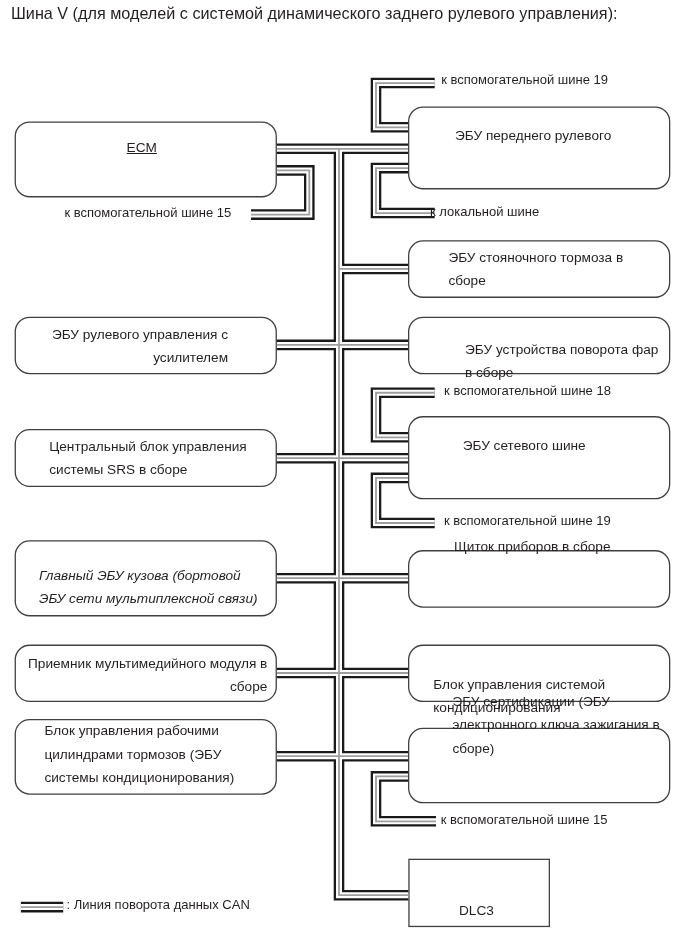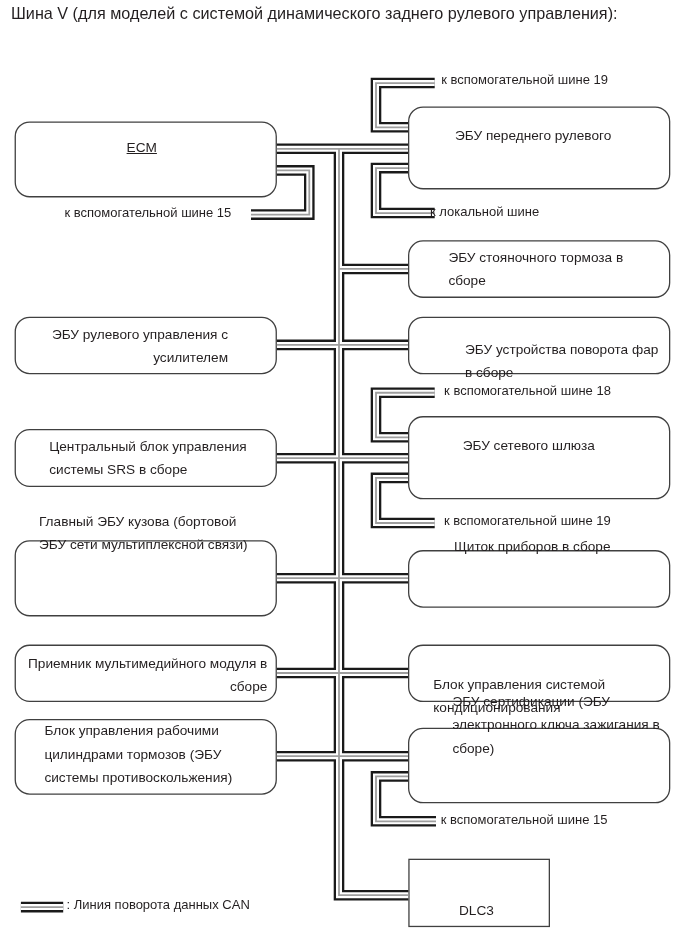--- a/index.html
+++ b/index.html
@@ -92,33 +92,33 @@
       <path d="M 339 756.2 L 408 756.2" fill="none" stroke="#9e9e9e" stroke-width="1.8" stroke-linecap="butt" stroke-linejoin="miter"></path>
       <path d="M 408 776.4 L 376 776.4 L 376 821.3 L 436 821.3" fill="none" stroke="#9e9e9e" stroke-width="1.8" stroke-linecap="butt" stroke-linejoin="miter"></path>
       <path d="M 20.9 907.1 L 63.2 907.1" fill="none" stroke="#9e9e9e" stroke-width="1.8" stroke-linecap="butt" stroke-linejoin="miter"></path>
     </svg>
   <div id="text-layer">
       <div class="node-text" style="left: 126.6px; top: 136.3px; text-decoration: underline;">ECM</div>
       <div class="node-text" style="left: 51.9px; top: 322.8px; text-align: right;">ЭБУ рулевого управления с
 усилителем</div>
       <div class="node-text" style="left: 49.2px; top: 434.8px;">Центральный блок управления
 системы SRS в сборе</div>
-      <div class="node-text" style="left: 39px; top: 510px;">Главный ЭБУ кузова (бортовой
+      <div class="node-text" style="left: 39px; top: 564px; font-style: italic;">Главный ЭБУ кузова (бортовой
 ЭБУ сети мультиплексной связи)</div>
       <div class="node-text" style="left: 28px; top: 651.9px; text-align: right;">Приемник мультимедийного модуля в
 сборе</div>
       <div class="node-text" style="left: 44.4px; top: 719.4px;">Блок управления рабочими
 цилиндрами тормозов (ЭБУ
-системы противоскольжения)</div>
+системы кондиционирования)</div>
       <div class="node-text" style="left: 455px; top: 123.5px;">ЭБУ переднего рулевого</div>
       <div class="node-text" style="left: 448.4px; top: 246px;">ЭБУ стояночного тормоза в
 сборе</div>
       <div class="node-text" style="left: 465px; top: 321.8px; margin-top: 16px;">ЭБУ устройства поворота фар
 в сборе</div>
-      <div class="node-text" style="left: 462.7px; top: 433.5px;">ЭБУ сетевого шлюза</div>
+      <div class="node-text" style="left: 462.7px; top: 433.5px;">ЭБУ сетевого шине</div>
       <div class="node-text" style="left: 454px; top: 535px; text-align: right;">Щиток приборов в сборе</div>
       <div class="node-text" style="left: 433.2px; top: 673px;">Блок управления системой
 кондиционирования</div>
       <div class="node-text" style="left: 452.4px; top: 690px;">ЭБУ сертификации (ЭБУ
 электронного ключа зажигания в
 сборе)</div>
       <div class="node-text" style="left: 459px; top: 874px; margin-top: 25px;">DLC3</div>
       <div class="wire-label" style="left: 441.2px; top: 71.87px;">к вспомогательной шине 19</div>
       <div class="wire-label" style="left: 430px; top: 204.27px;">к локальной шине</div>
       <div class="wire-label" style="left: 64.5px; top: 204.77px;">к вспомогательной шине 15</div>

